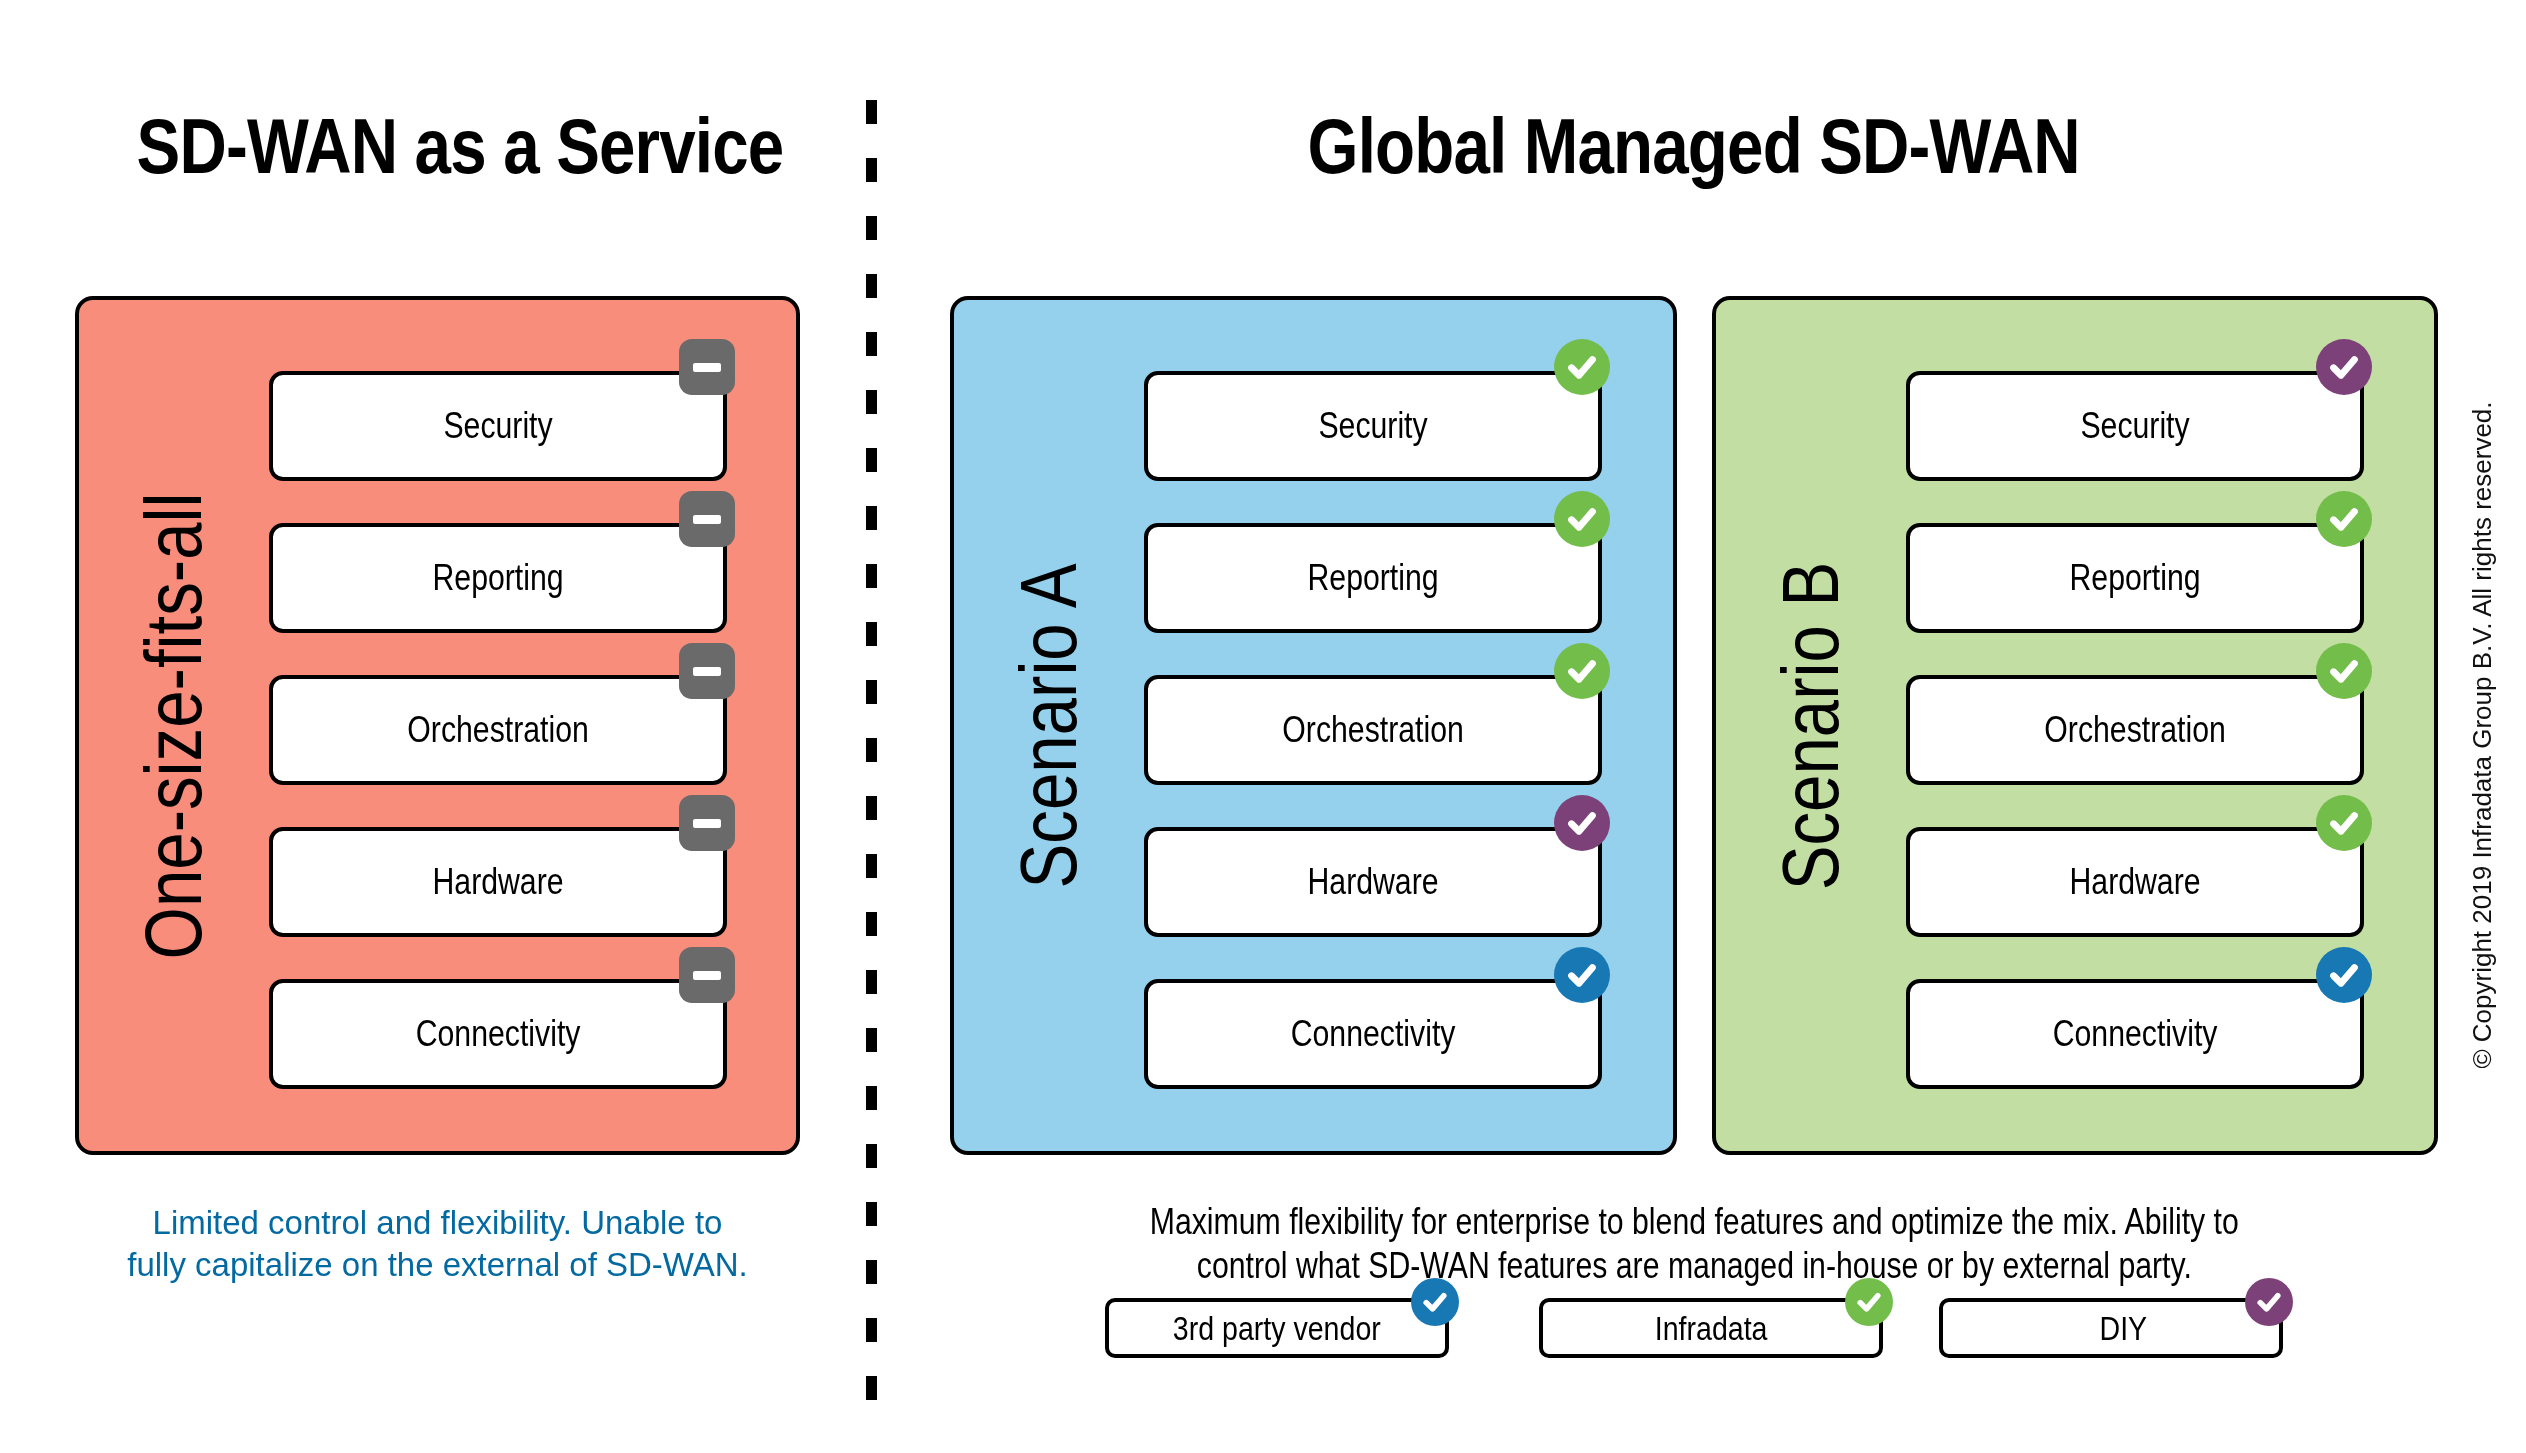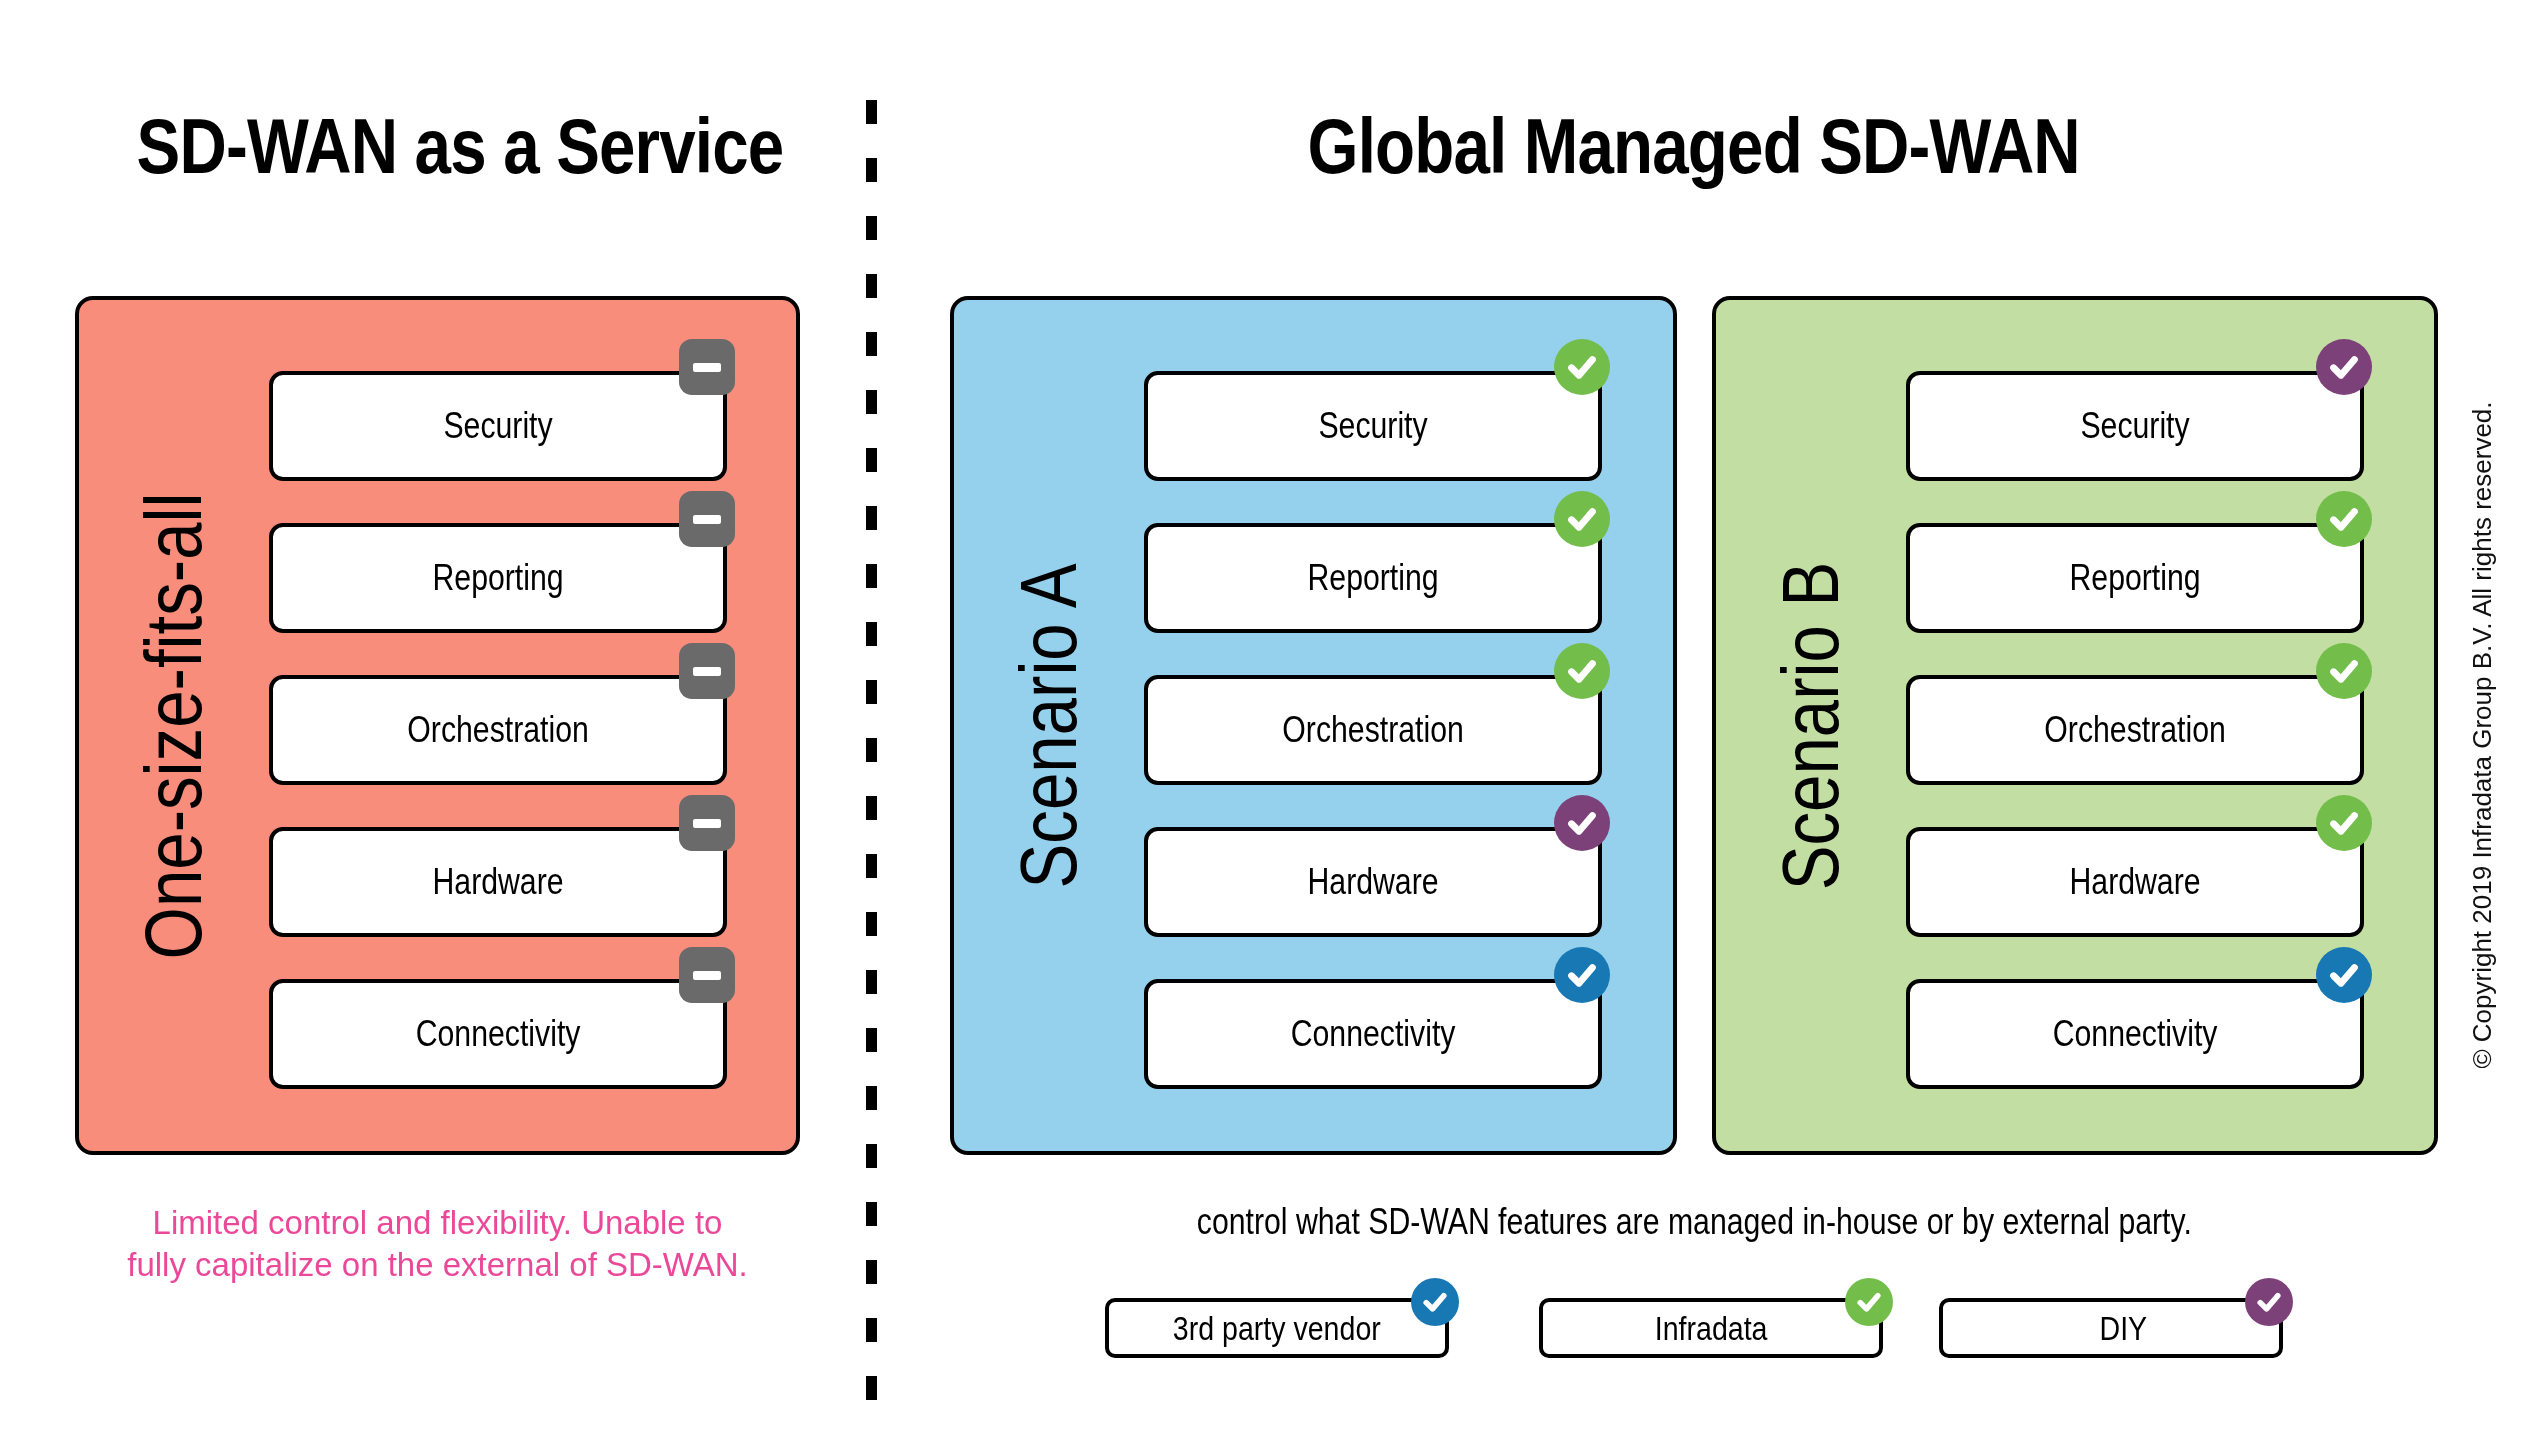--- a/index.html
+++ b/index.html
@@ -37,21 +37,21 @@
          display:flex;align-items:center;justify-content:center;}
   .badge-round{border-radius:50%;}
   .badge-square{border-radius:13px;}
   .badge .minus{display:block;width:28px;height:9px;background:#fff;border-radius:2px;}
   .badge .check{display:block;width:36px;height:36px;}
   .badge-sm{width:48px;height:48px;top:-24px;right:-14px;}
   .badge-sm .check{width:30px;height:30px;}
 
   
   .caption{position:absolute;text-align:center;}
-  #caption-left{left:75px;width:725px;top:1202px;font-size:33px;line-height:42px;color:#ec4899;text-align:center;}
+  #caption-left{left:75px;width:725px;top:1202px;font-size:33px;line-height:42px;color:#0369a1;text-align:center;}
   #caption-right{left:950px;width:1488px;top:1200px;font-size:36px;line-height:44px;}
   .caption .line{display:block;}
 
   
   .legend-box{position:absolute;top:1298px;width:344px;height:60px;background:#fff;border:4px solid #000;
               border-radius:10px;box-sizing:border-box;display:flex;align-items:center;justify-content:center;
               font-size:34px;}
   #legend-1{left:1105px;}
   #legend-2{left:1522px;margin-left:17px;}
   #legend-3{left:1939px;padding-left:24px;}
@@ -196,20 +196,21 @@
           </span>
       </div>
     </div>
   </div>
 
   <div class="caption" id="caption-left">
     <span class="line">Limited control and flexibility. Unable to</span>
     <span class="line">fully capitalize on the external of SD-WAN.</span>
   </div>
   <div class="caption" id="caption-right">
+    <span class="line"><span class="cond">Maximum flexibility for enterprise to blend features and optimize the mix. Ability to</span></span>
     <span class="line"><span class="cond">control what SD-WAN features are managed in-house or by external party.</span></span>
   </div>
 
   <div class="legend-box" id="legend-1">
     <span class="cond">3rd party vendor</span>
     <span class="badge badge-sm badge-round" style="background: rgb(24, 120, 180);">
         <svg class="check" viewBox="0 0 24 24">
           <path d="M5 12.5 L10 17.5 L19 7" fill="none" stroke="#fff" stroke-width="4.5" stroke-linecap="round" stroke-linejoin="round"></path>
         </svg>
       </span>

